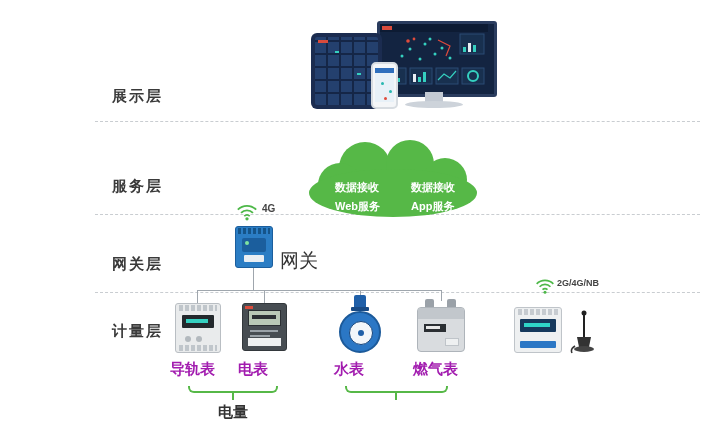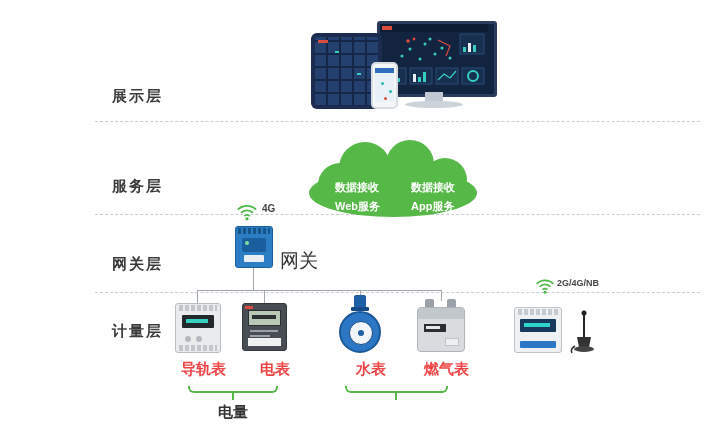--- a/index.html
+++ b/index.html
@@ -83,21 +83,21 @@
 
   .arcm-meter{position:absolute;left:514px;top:307px;width:48px;height:46px;background:#eef0f1;border:1px solid #bfc4c9;border-radius:3px;box-sizing:border-box;}
   .arcm-teeth{position:absolute;left:3px;right:3px;top:1px;height:6px;background:repeating-linear-gradient(90deg,#c6cbd0 0 4px,#eef0f1 4px 6px);}
   .arcm-display{position:absolute;left:5px;right:5px;top:11px;height:13px;background:#16395c;border-radius:1px;}
   .arcm-digits{position:absolute;left:4px;top:4px;width:26px;height:4px;background:#2fd5c8;}
   .arcm-strip{position:absolute;left:5px;right:5px;bottom:4px;height:7px;background:#2b77c5;border-radius:1px;}
 
   .antenna{position:absolute;left:570px;top:310px;width:28px;height:44px;}
 
   
-  .meter-label{position:absolute;top:360px;font-size:15px;font-weight:700;color:#ef4444;text-align:right;}
+  .meter-label{position:absolute;top:360px;font-size:15px;font-weight:700;color:#a21caf;text-align:left;}
 
   
   .bracket{position:absolute;top:386px;height:7px;border-left:2px solid #56b847;border-right:2px solid #56b847;border-bottom:2px solid #56b847;border-radius:0 0 6px 6px;box-sizing:border-box;}
   .bracket-tick{position:absolute;top:392px;width:2px;height:8px;background:#56b847;}
   .group-label{position:absolute;top:403px;font-size:15px;font-weight:700;color:#333;text-align:center;}
 </style>
 </head>
 <body>
 
 <div class="canvas">

